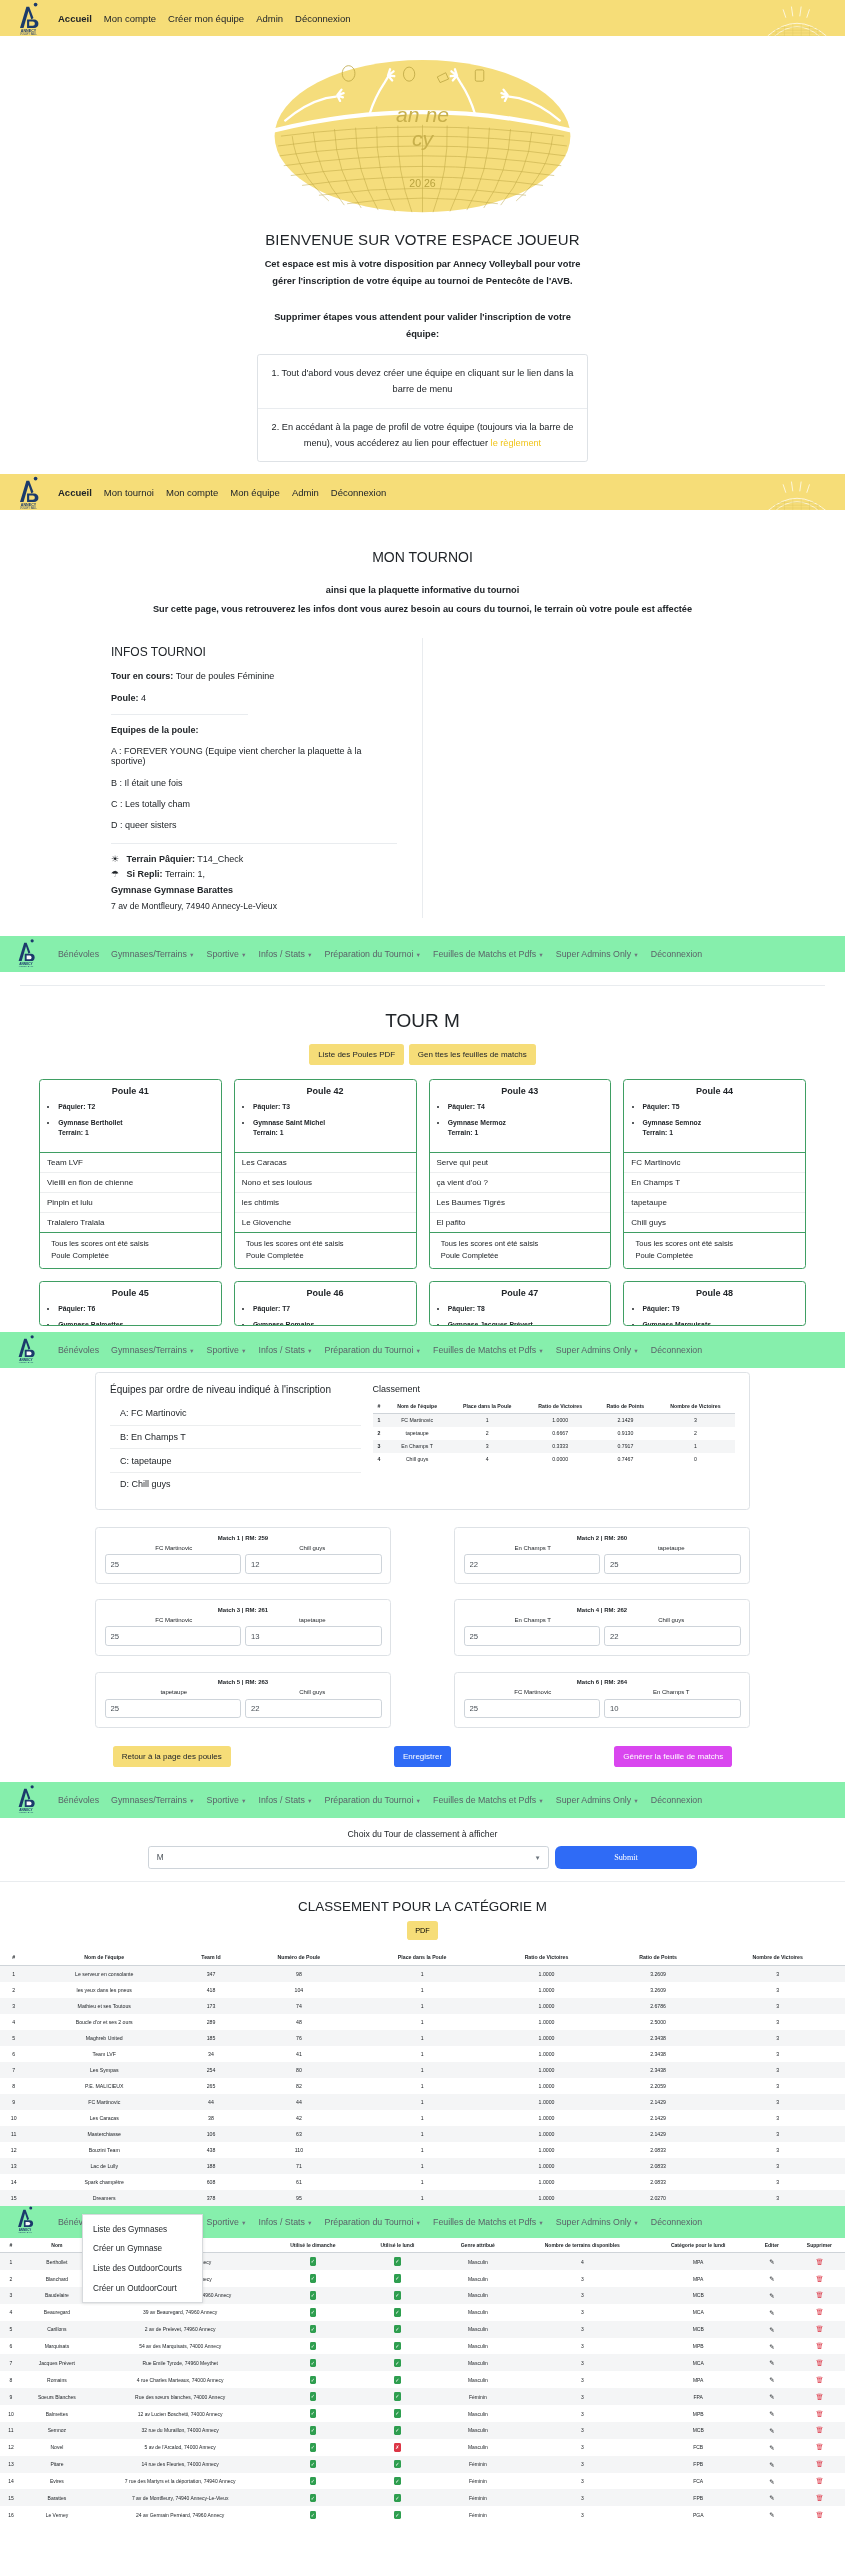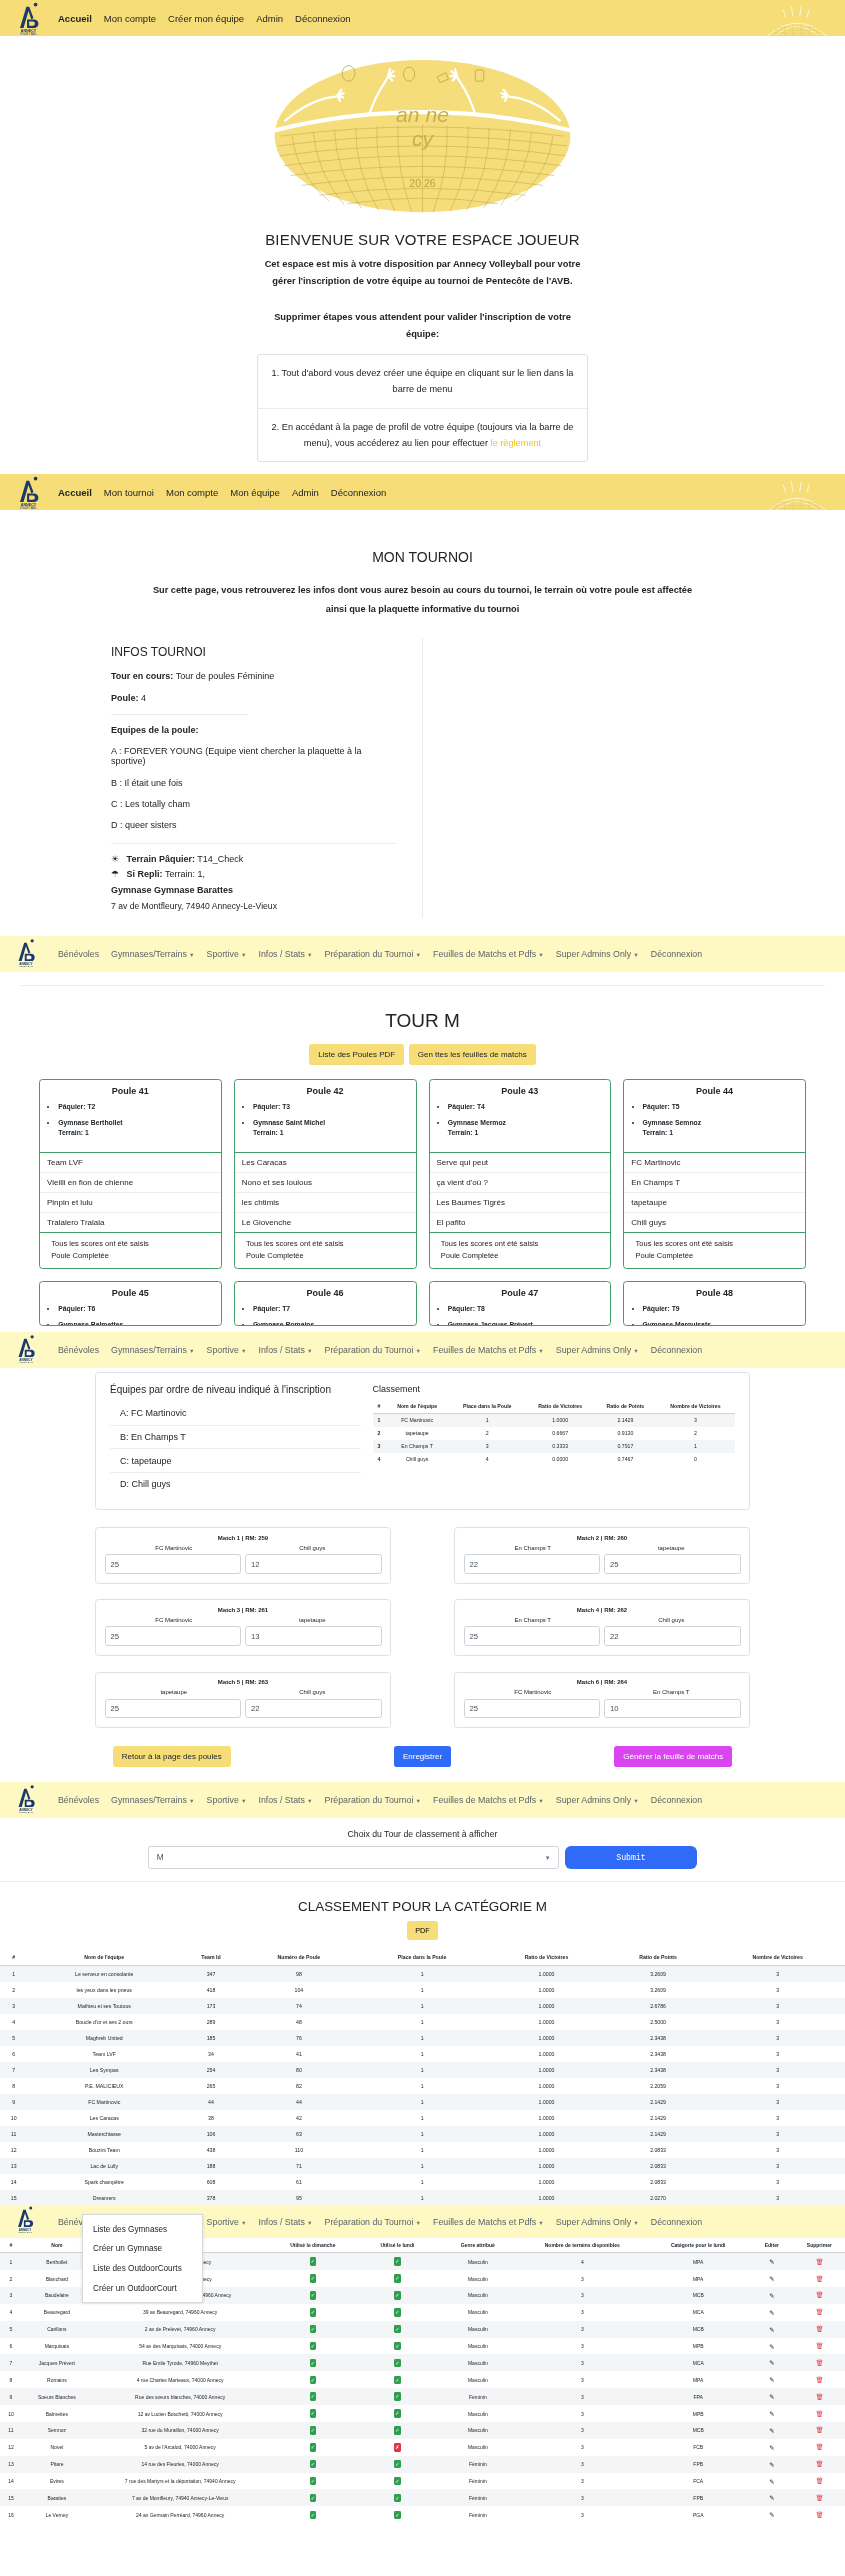--- a/index.html
+++ b/index.html
@@ -13,21 +13,21 @@
   }
   .screen { width:845px; position:relative; }
 
   
   .navbar {
     display:flex; align-items:center;
     height:36px; padding:0 10px;
     position:relative; overflow:hidden;
   }
   .navbar.yellow { background:#f6dd78; }
-  .navbar.light  { background:#fef9c3; }
+  .navbar.light  { background:#86efac; }
   .brand { width:41px; height:34px; flex:0 0 41px; position:relative; }
   .brand svg { display:block; }
   .nav-links { display:flex; align-items:center; gap:12px; margin-left:7px; }
   .nav-link { font-size:9.5px; color:#212529; white-space:nowrap; cursor:pointer; }
   .nav-link.active { font-weight:bold; }
   .navbar.light .nav-link { color:#5a6268; font-size:8.8px; }
   .caret { font-size:5.6px; margin-left:2.1px; color:#6c757d; }
   .nav-right-art { position:absolute; right:12.7px; top:1.4px; width:70px; height:39px; opacity:.95; }
 
   
@@ -128,21 +128,21 @@
   
   .sec5 { padding-top:1.4px; }
   .choose { text-align:center; font-size:8.7px; margin:10px 0 7px; }
   .select-row { display:flex; justify-content:center; gap:5.6px; max-width:549px; margin:0 auto 12.7px; }
   .select-box {
     flex:1; border:0.7px solid #ced4da; border-radius:2.8px; background:#fff;
     font-size:8.2px; padding:5.6px 7.7px; display:flex; align-items:center; justify-content:space-between;
     color:#495057;
   }
   .select-box .chev { font-size:6.3px; color:#6c757d; }
-  .submit-btn { width:132px; background:#2f6bf6; color:#fff; border:none; border-radius:6px; font-size:8.2px; font-family:Liberation Mono, monospace; cursor:pointer; }
+  .submit-btn { width:142px; background:#2f6bf6; color:#fff; border:none; border-radius:6px; font-size:8.2px; font-family:Liberation Serif, serif; cursor:pointer; }
   .sec5 h2 { text-align:center; font-size:13.4px; font-weight:400; margin:17px 0 7px; }
   .pdf-wrap { text-align:center; margin-bottom:8.5px; }
   .pdf-btn { background:#f6dd78; border:none; border-radius:2.8px; font-size:7.3px; padding:5px 8.5px; font-family:inherit; cursor:pointer; }
   table.big { width:100%; border-collapse:collapse; font-size:5.2px; }
   table.big th { font-weight:bold; padding:5px 2.8px; text-align:center; border-bottom:1.4px solid #cfd4d9; }
   table.big td { padding:5px 2.8px; text-align:center; }
   table.big tbody tr:nth-child(odd) { background:#f4f5f6; }
 
   
   .sec6 { padding-top:0; position:relative; }
@@ -285,22 +285,22 @@
       <g stroke="#d9c35a" stroke-width=".5" fill="none">
         <path d="M12 50 h76 M14 46 h72 M18 42 h64 M24 38 h52"></path>
         <path d="M20 52 v-12 M32 52 v-16 M44 52 v-19 M56 52 v-19 M68 52 v-16 M80 52 v-12"></path>
       </g>
     </svg>
   </div>
 
   <div class="sec2">
     <h2>MON TOURNOI</h2>
     <div class="sub">
+      <div>ainsi que la plaquette informative du tournoi</div>
       <div>Sur cette page, vous retrouverez les infos dont vous aurez besoin au cours du tournoi, le terrain où votre poule est affectée</div>
-      <div>ainsi que la plaquette informative du tournoi</div>
     </div>
 
     <div class="two-col">
       <div class="col-left">
         <h3>INFOS TOURNOI</h3>
         <p class="kv">
           <b>Tour en cours:</b>
           <span>Tour de poules Féminine</span>
         </p>
         <p class="kv">

